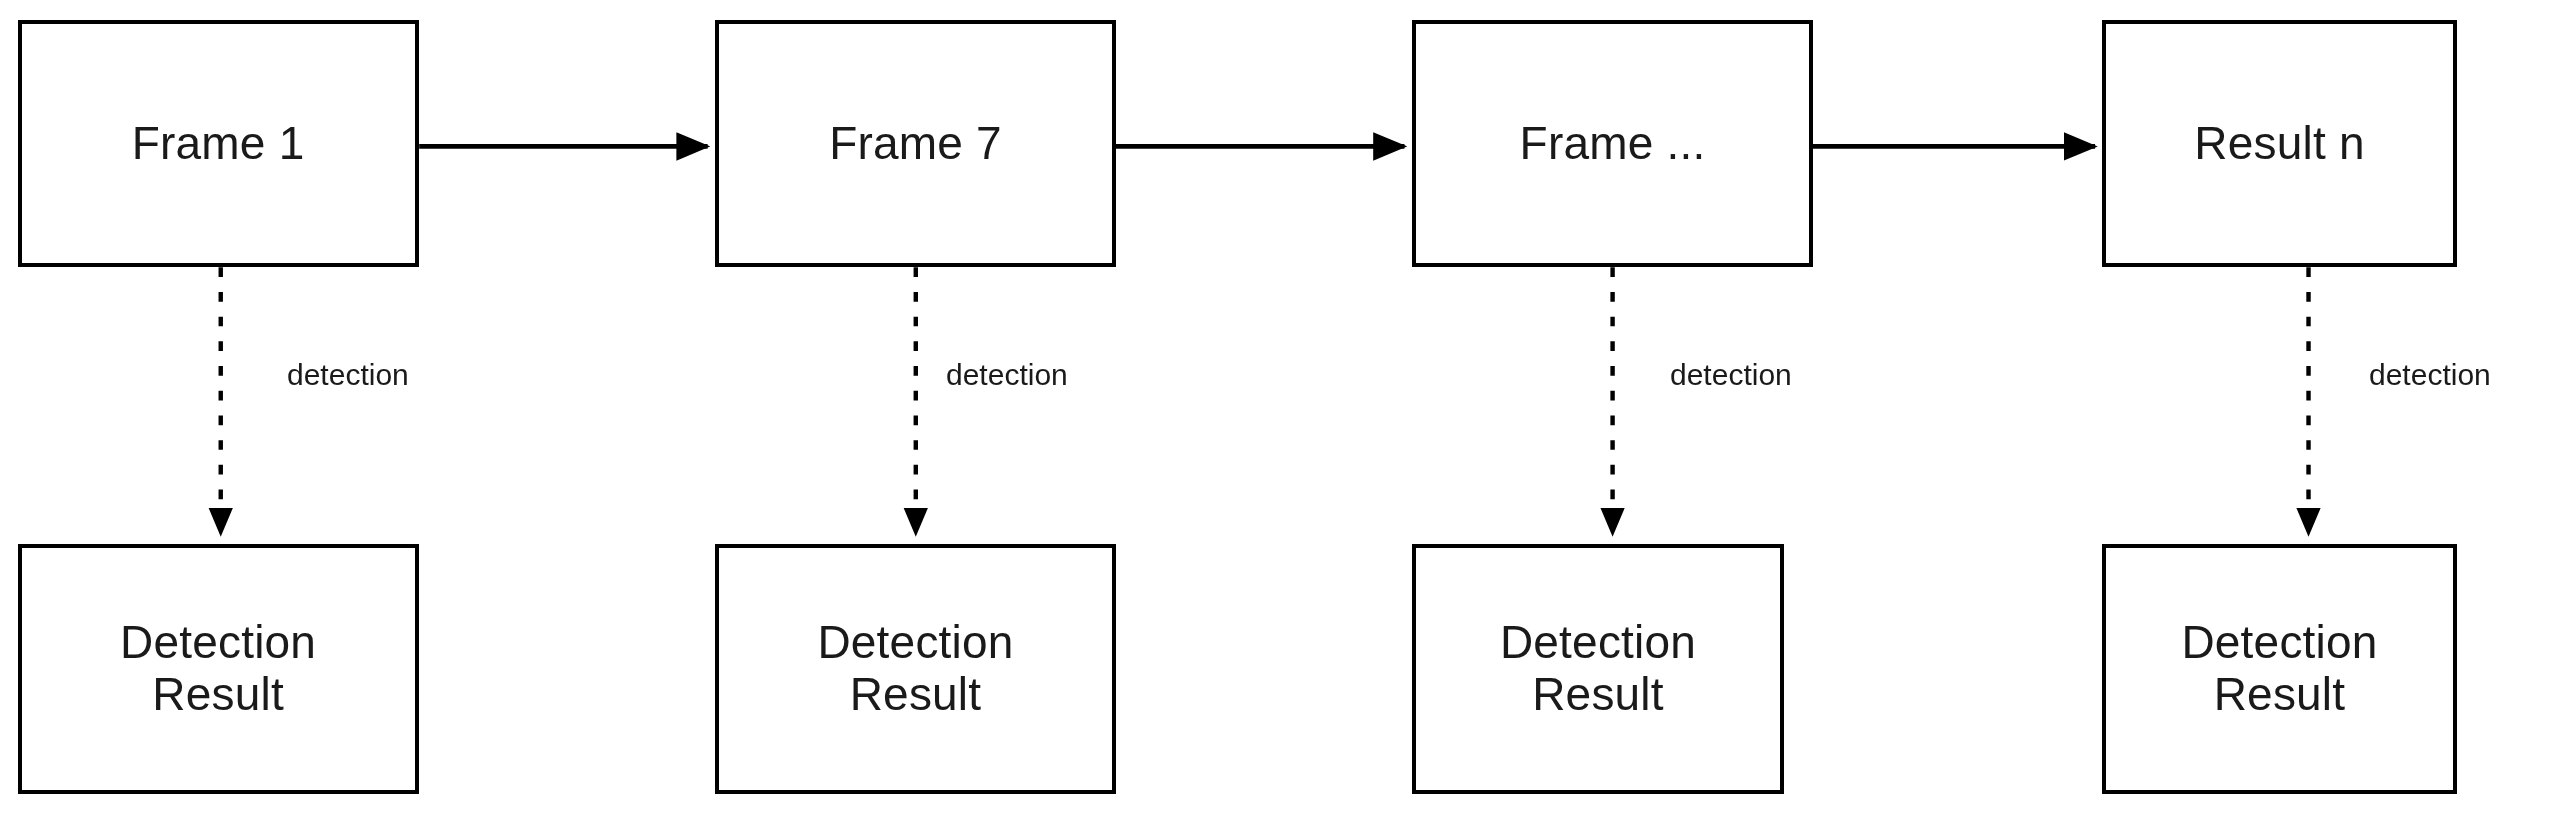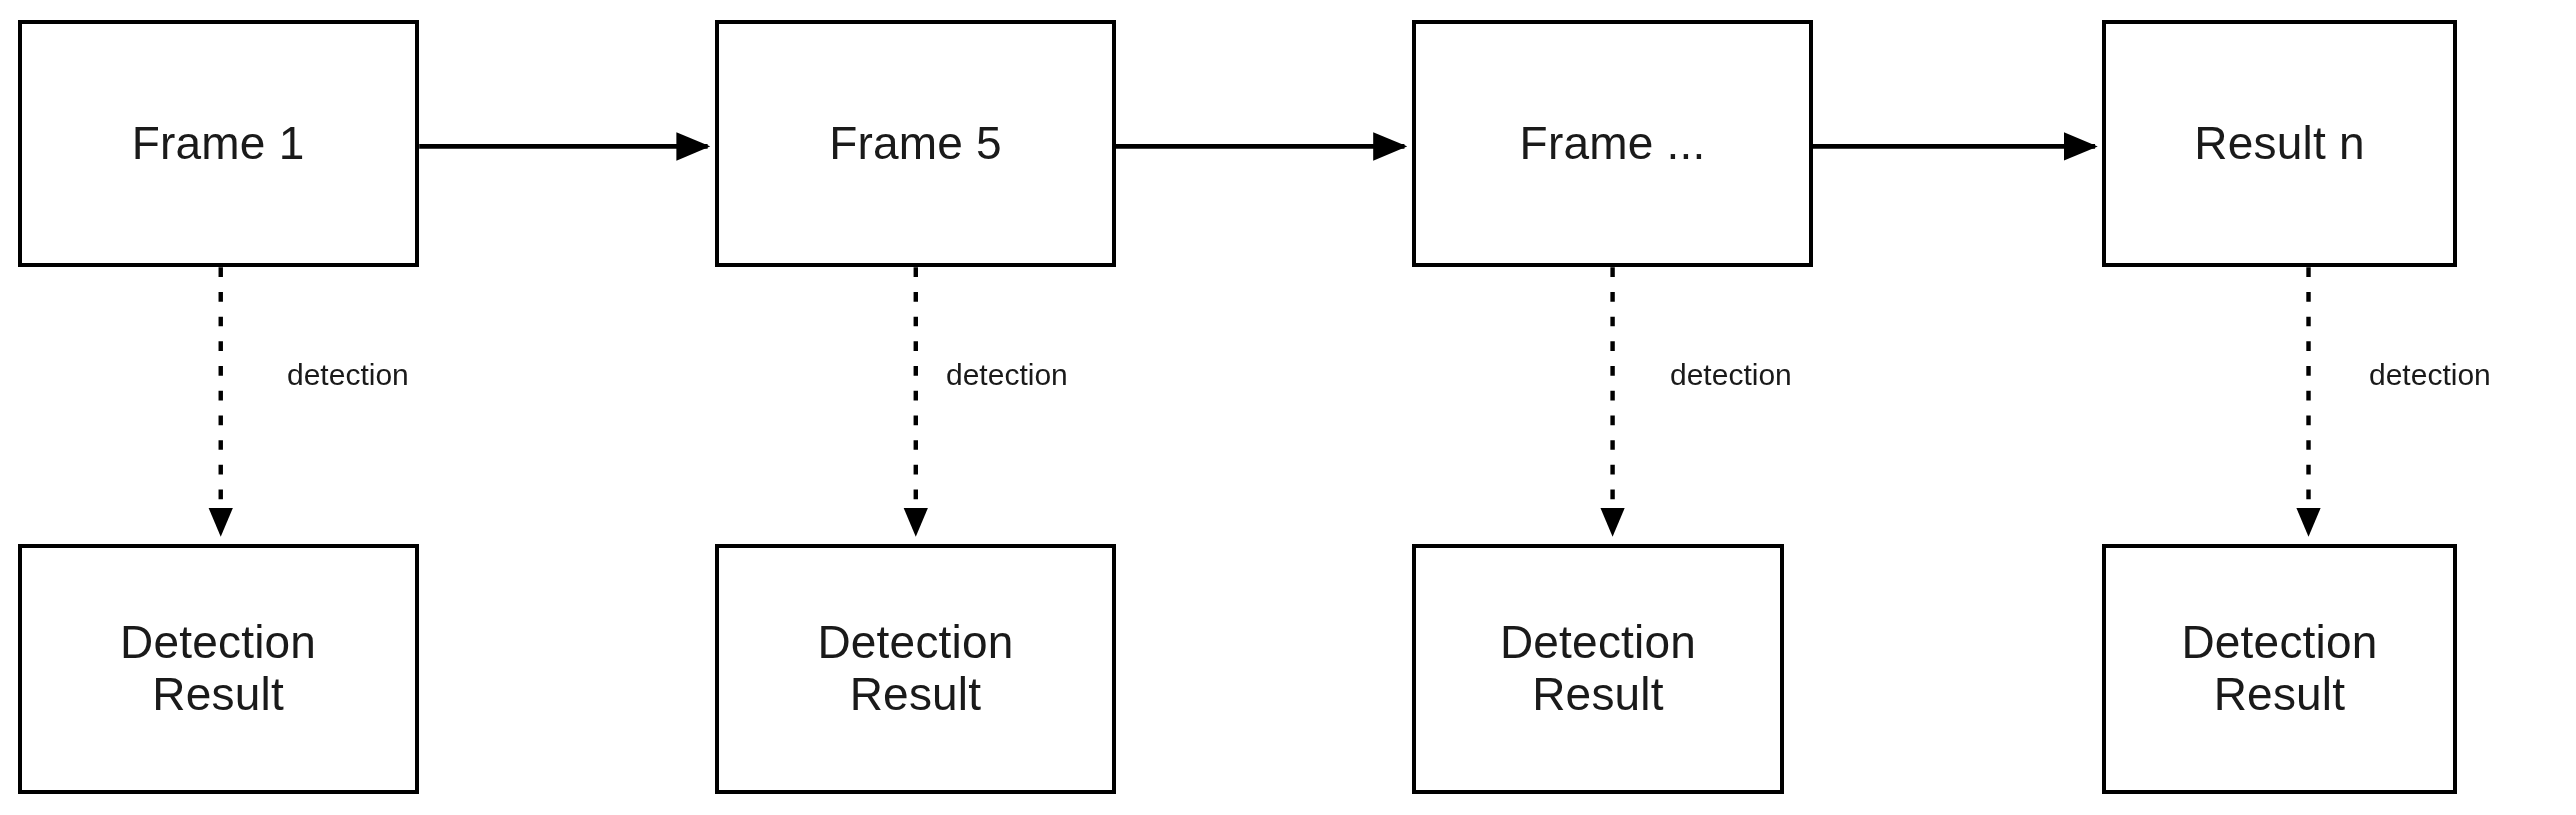--- a/index.html
+++ b/index.html
@@ -73,21 +73,21 @@
     <line x1="1038" y1="303" x2="1038" y2="606" stroke="#000000" stroke-width="5" stroke-dasharray="11 17" marker-end="url(#arrowDashed)"></line>
     <line x1="1828" y1="303" x2="1828" y2="606" stroke="#000000" stroke-width="5" stroke-dasharray="11 17" marker-end="url(#arrowDashed)"></line>
     <line x1="2617" y1="303" x2="2617" y2="606" stroke="#000000" stroke-width="5" stroke-dasharray="11 17" marker-end="url(#arrowDashed)"></line>
   </svg>
 
   <div class="node-box" style="left:17.6px; top:20px; width:401px; height:247px;">
     <span class="node-label">Frame 1</span>
   </div>
 
   <div class="node-box" style="left:715px; top:20px; width:401px; height:247px;">
-    <span class="node-label">Frame 5</span>
+    <span class="node-label">Frame 7</span>
   </div>
 
   <div class="node-box" style="left:1412px; top:20px; width:401px; height:247px;">
     <span class="node-label">Frame ...</span>
   </div>
 
   <div class="node-box" style="left:2102px; top:20px; width:355px; height:247px;">
     <span class="node-label">Result n</span>
   </div>
 

